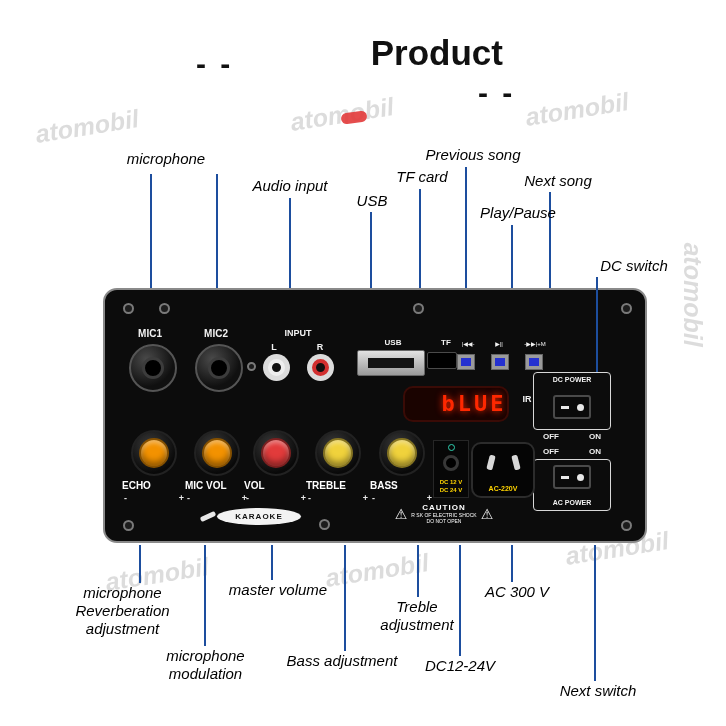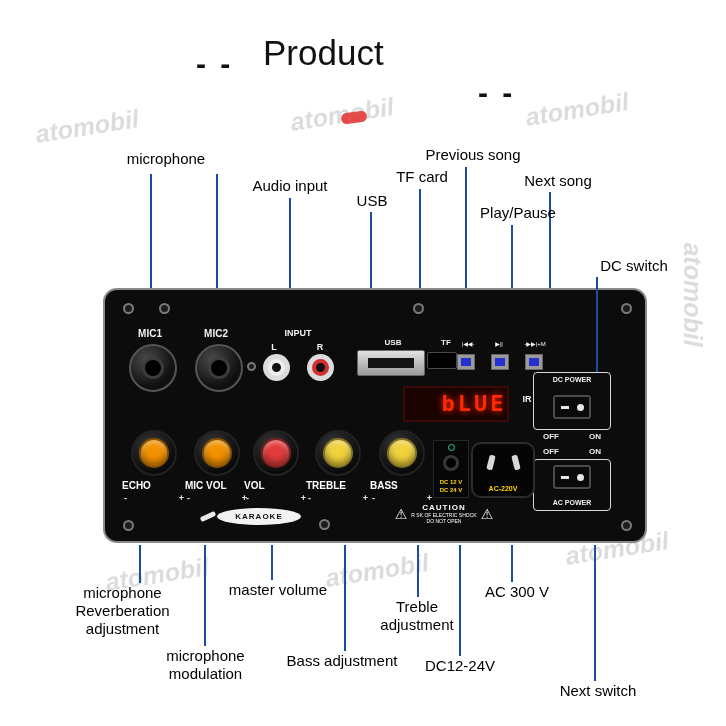--- a/index.html
+++ b/index.html
@@ -5,28 +5,28 @@
   * { margin:0; padding:0; box-sizing:border-box; }
   body { font-family:"Liberation Sans", sans-serif; background:#fff; }
   .canvas { position:relative; width:726px; height:726px; background:#fff; overflow:hidden; }
 
   
   .wm { position:absolute; font-size:25px; font-weight:bold; font-style:italic;
         color:#777; opacity:.25; z-index:1; transform:rotate(-9deg); white-space:nowrap; }
   .wm.vert { transform:rotate(90deg); }
 
   
-  .title { position:absolute; text-align:left; font-weight:400; color:#111; z-index:4; }
+  .title { position:absolute; text-align:right; font-weight:700; color:#111; z-index:4; }
   .dash { position:absolute; font-weight:800; font-size:30px; color:#111; letter-spacing:3px; z-index:4; }
   .logo-dot { position:absolute; left:341px; top:112px; width:26px; height:11px; border-radius:6px;
               background:var(--logo-red,#e23a3a); transform:rotate(-8deg); opacity:.9; z-index:1; }
 
   
   .lbl { position:absolute; font-size:15px; color:#000; text-align:center;
-         line-height:18px; white-space:pre-line; z-index:4; }
+         line-height:18px; white-space:pre-line; z-index:4;font-style:italic; }
   .vline { position:absolute; width:2px; background:var(--callout-blue,#1d4e9e); z-index:3; }
 
   
   .board { position:absolute; left:103px; top:288px; width:544px; height:255px;
            background:#0c0c0c; border:2px solid #8a8a8a; border-radius:14px; z-index:2; }
   .screw { position:absolute; width:11px; height:11px; border-radius:50%;
            background:#1c1c1c; border:2px solid #7a7a7a; }
   .screw.small { width:9px; height:9px; }
   .bt { position:absolute; color:#f2f2f2; text-align:center; }
   .board-header { left:0; right:0; top:7px; font-size:12px; font-weight:bold; letter-spacing:.5px; }
@@ -41,21 +41,21 @@
   .rca-ring { position:absolute; inset:5px; border-radius:50%; background:#111; border:4px solid var(--ring,#eee); }
 
   .usb-port { position:absolute; background:linear-gradient(#e2e2e2,#9a9a9a);
               border:1px solid #666; border-radius:2px; }
   .usb-slot { position:absolute; left:10px; right:10px; top:7px; bottom:7px; background:#141414; }
   .tf-slot { position:absolute; background:#000; border:1px solid #4a4a4a; border-radius:2px; }
 
   .tact { position:absolute; width:18px; height:16px; background:#9a9a9a; border:1px solid #666; }
   .tact-cap { position:absolute; inset:3px; background:var(--button-blue,#2531d0); }
 
-  .led { position:absolute; background:#1a0300; border:2px solid #3a0b06; border-radius:1px;
+  .led { position:absolute; background:#1a0300; border:2px solid #3a0b06; border-radius:10px;
          color:var(--display-red,#ff2800); font-family:"DejaVu Sans Mono", monospace;
          font-size:22px; font-weight:bold; letter-spacing:3px; text-align:center; line-height:32px;
          text-shadow:0 0 7px var(--display-red,#ff2800);padding-left:36px; }
 
   .panel { position:absolute; border:1px solid #d8d8d8; border-radius:4px; }
   .rocker { position:absolute; width:38px; height:24px; background:#0a0a0a;
             border:2px solid #4a4a4a; border-radius:3px; }
   .rocker::before { content:""; position:absolute; left:6px; top:9px; width:8px; height:3px; background:#e8e8e8; }
   .rocker::after  { content:""; position:absolute; right:5px; top:7px; width:7px; height:7px;
                     border-radius:50%; background:#e8e8e8; }

